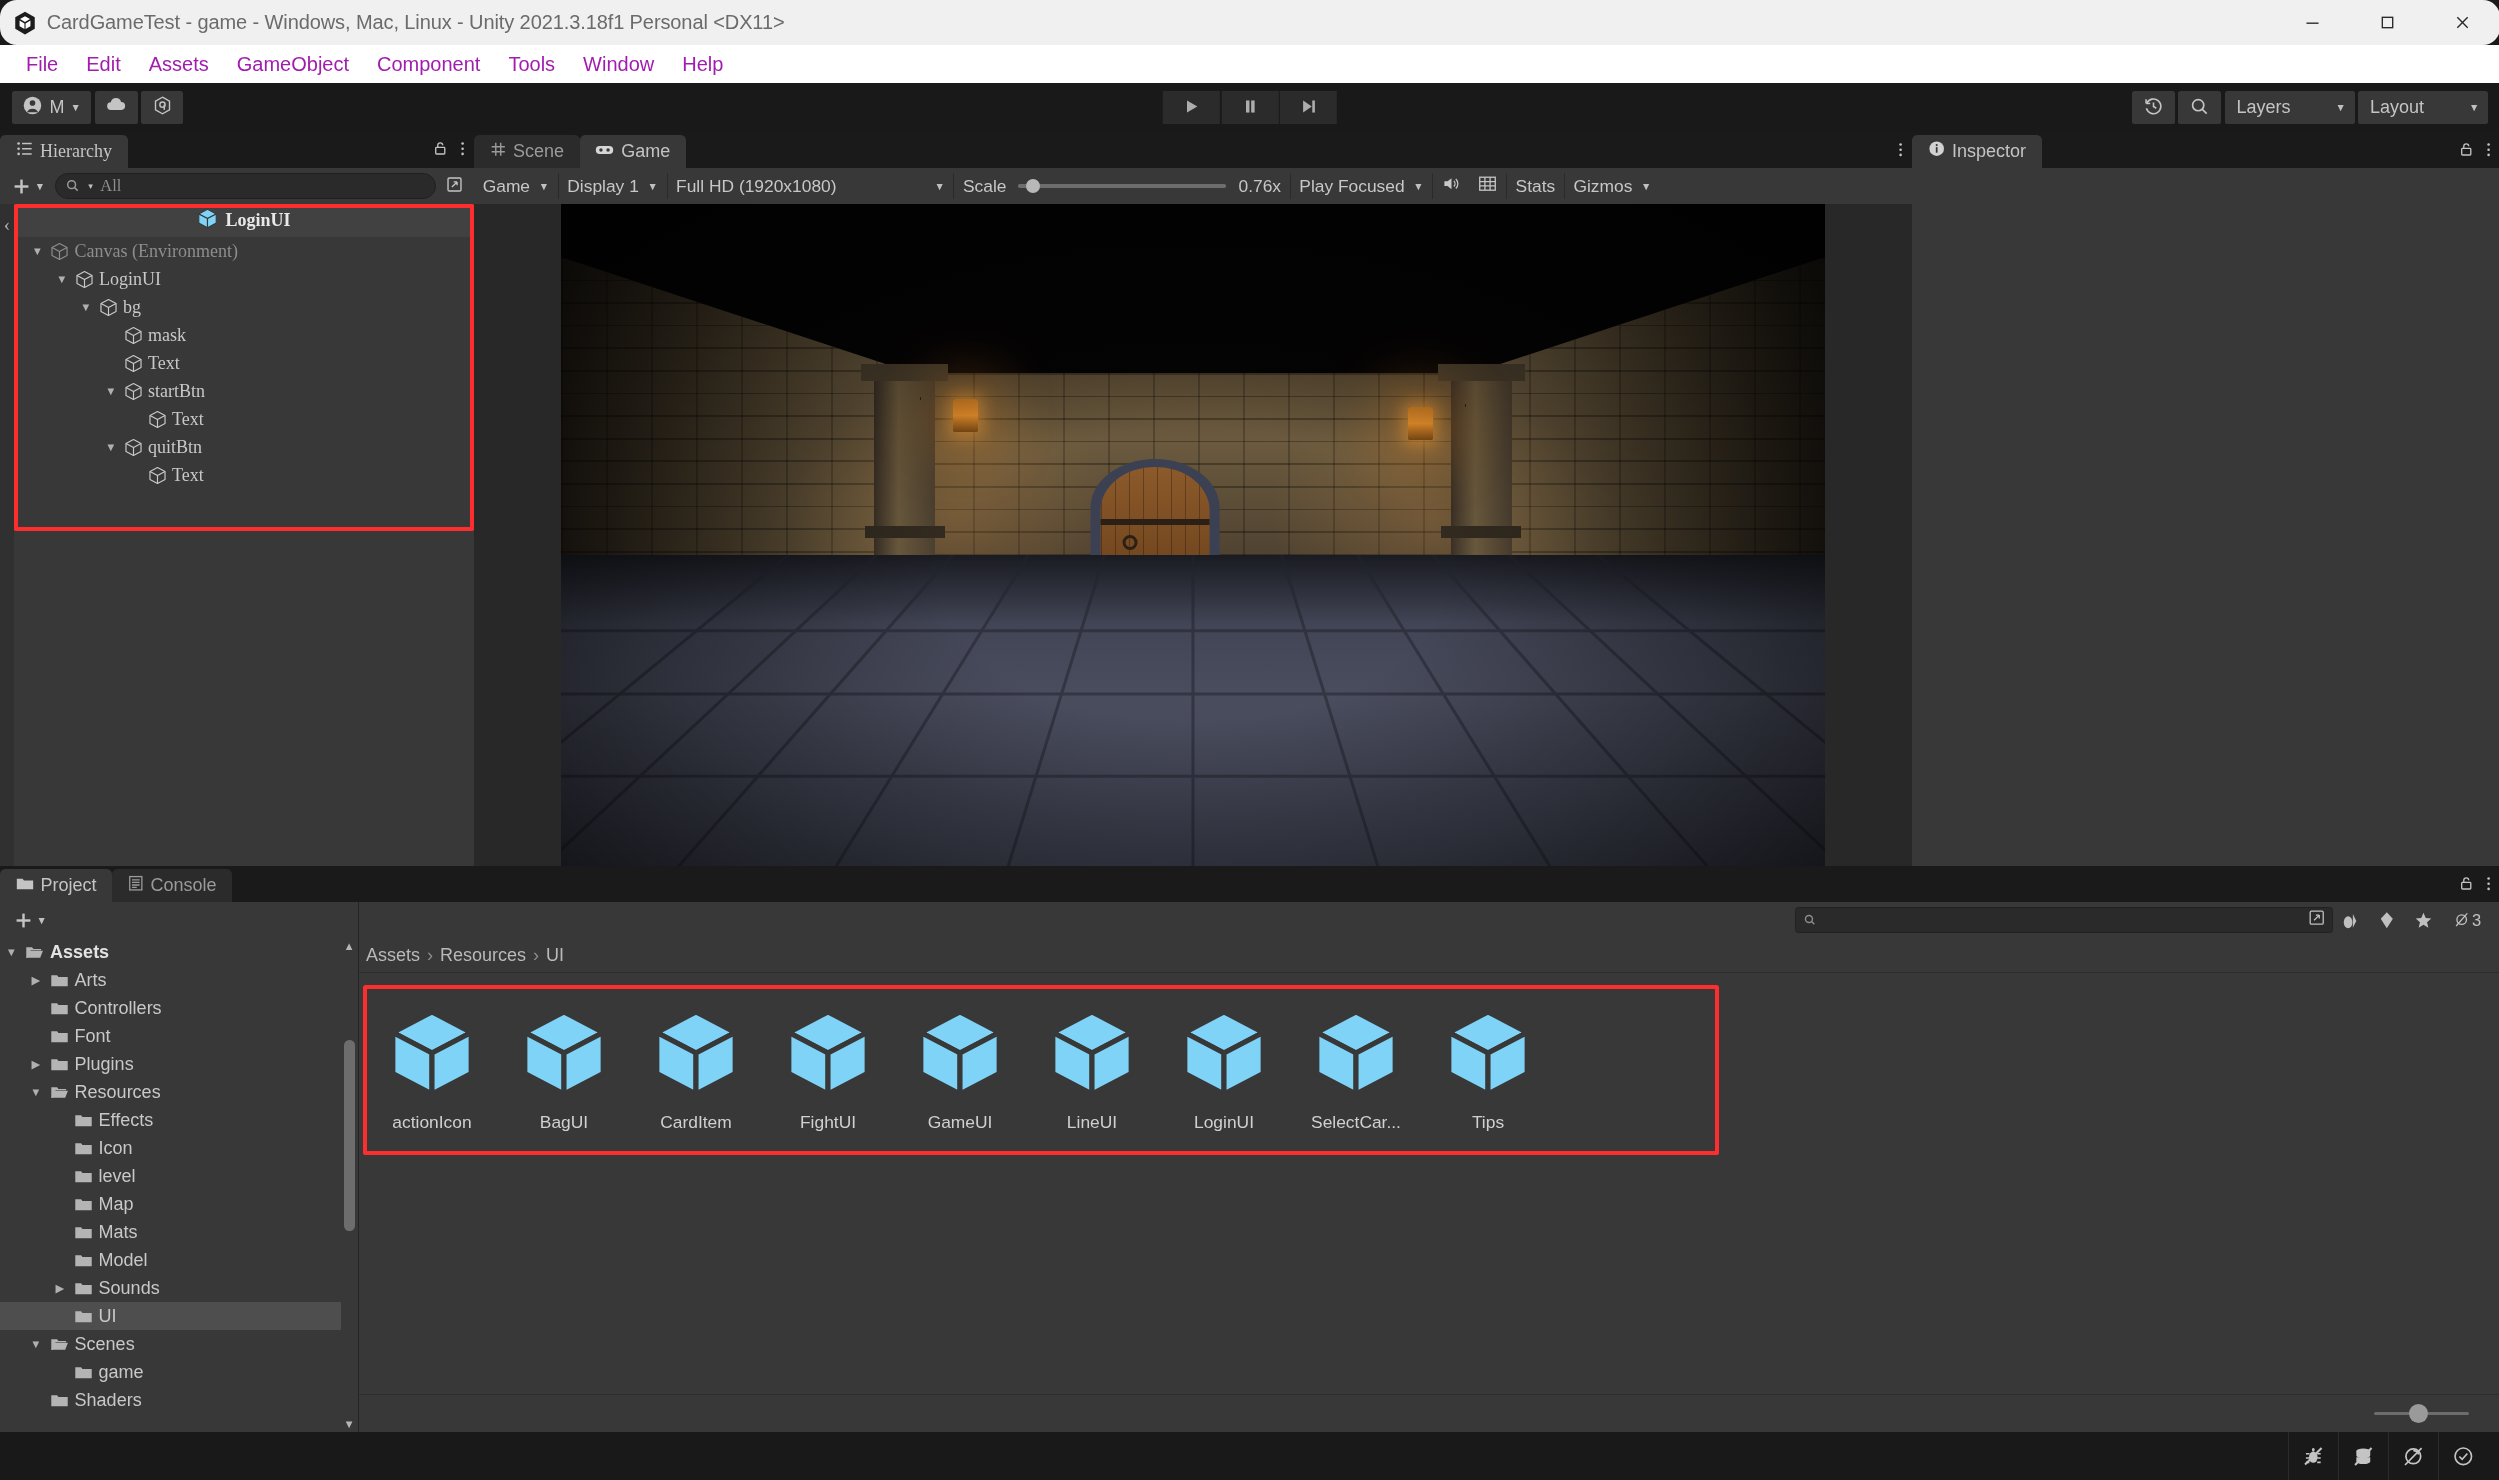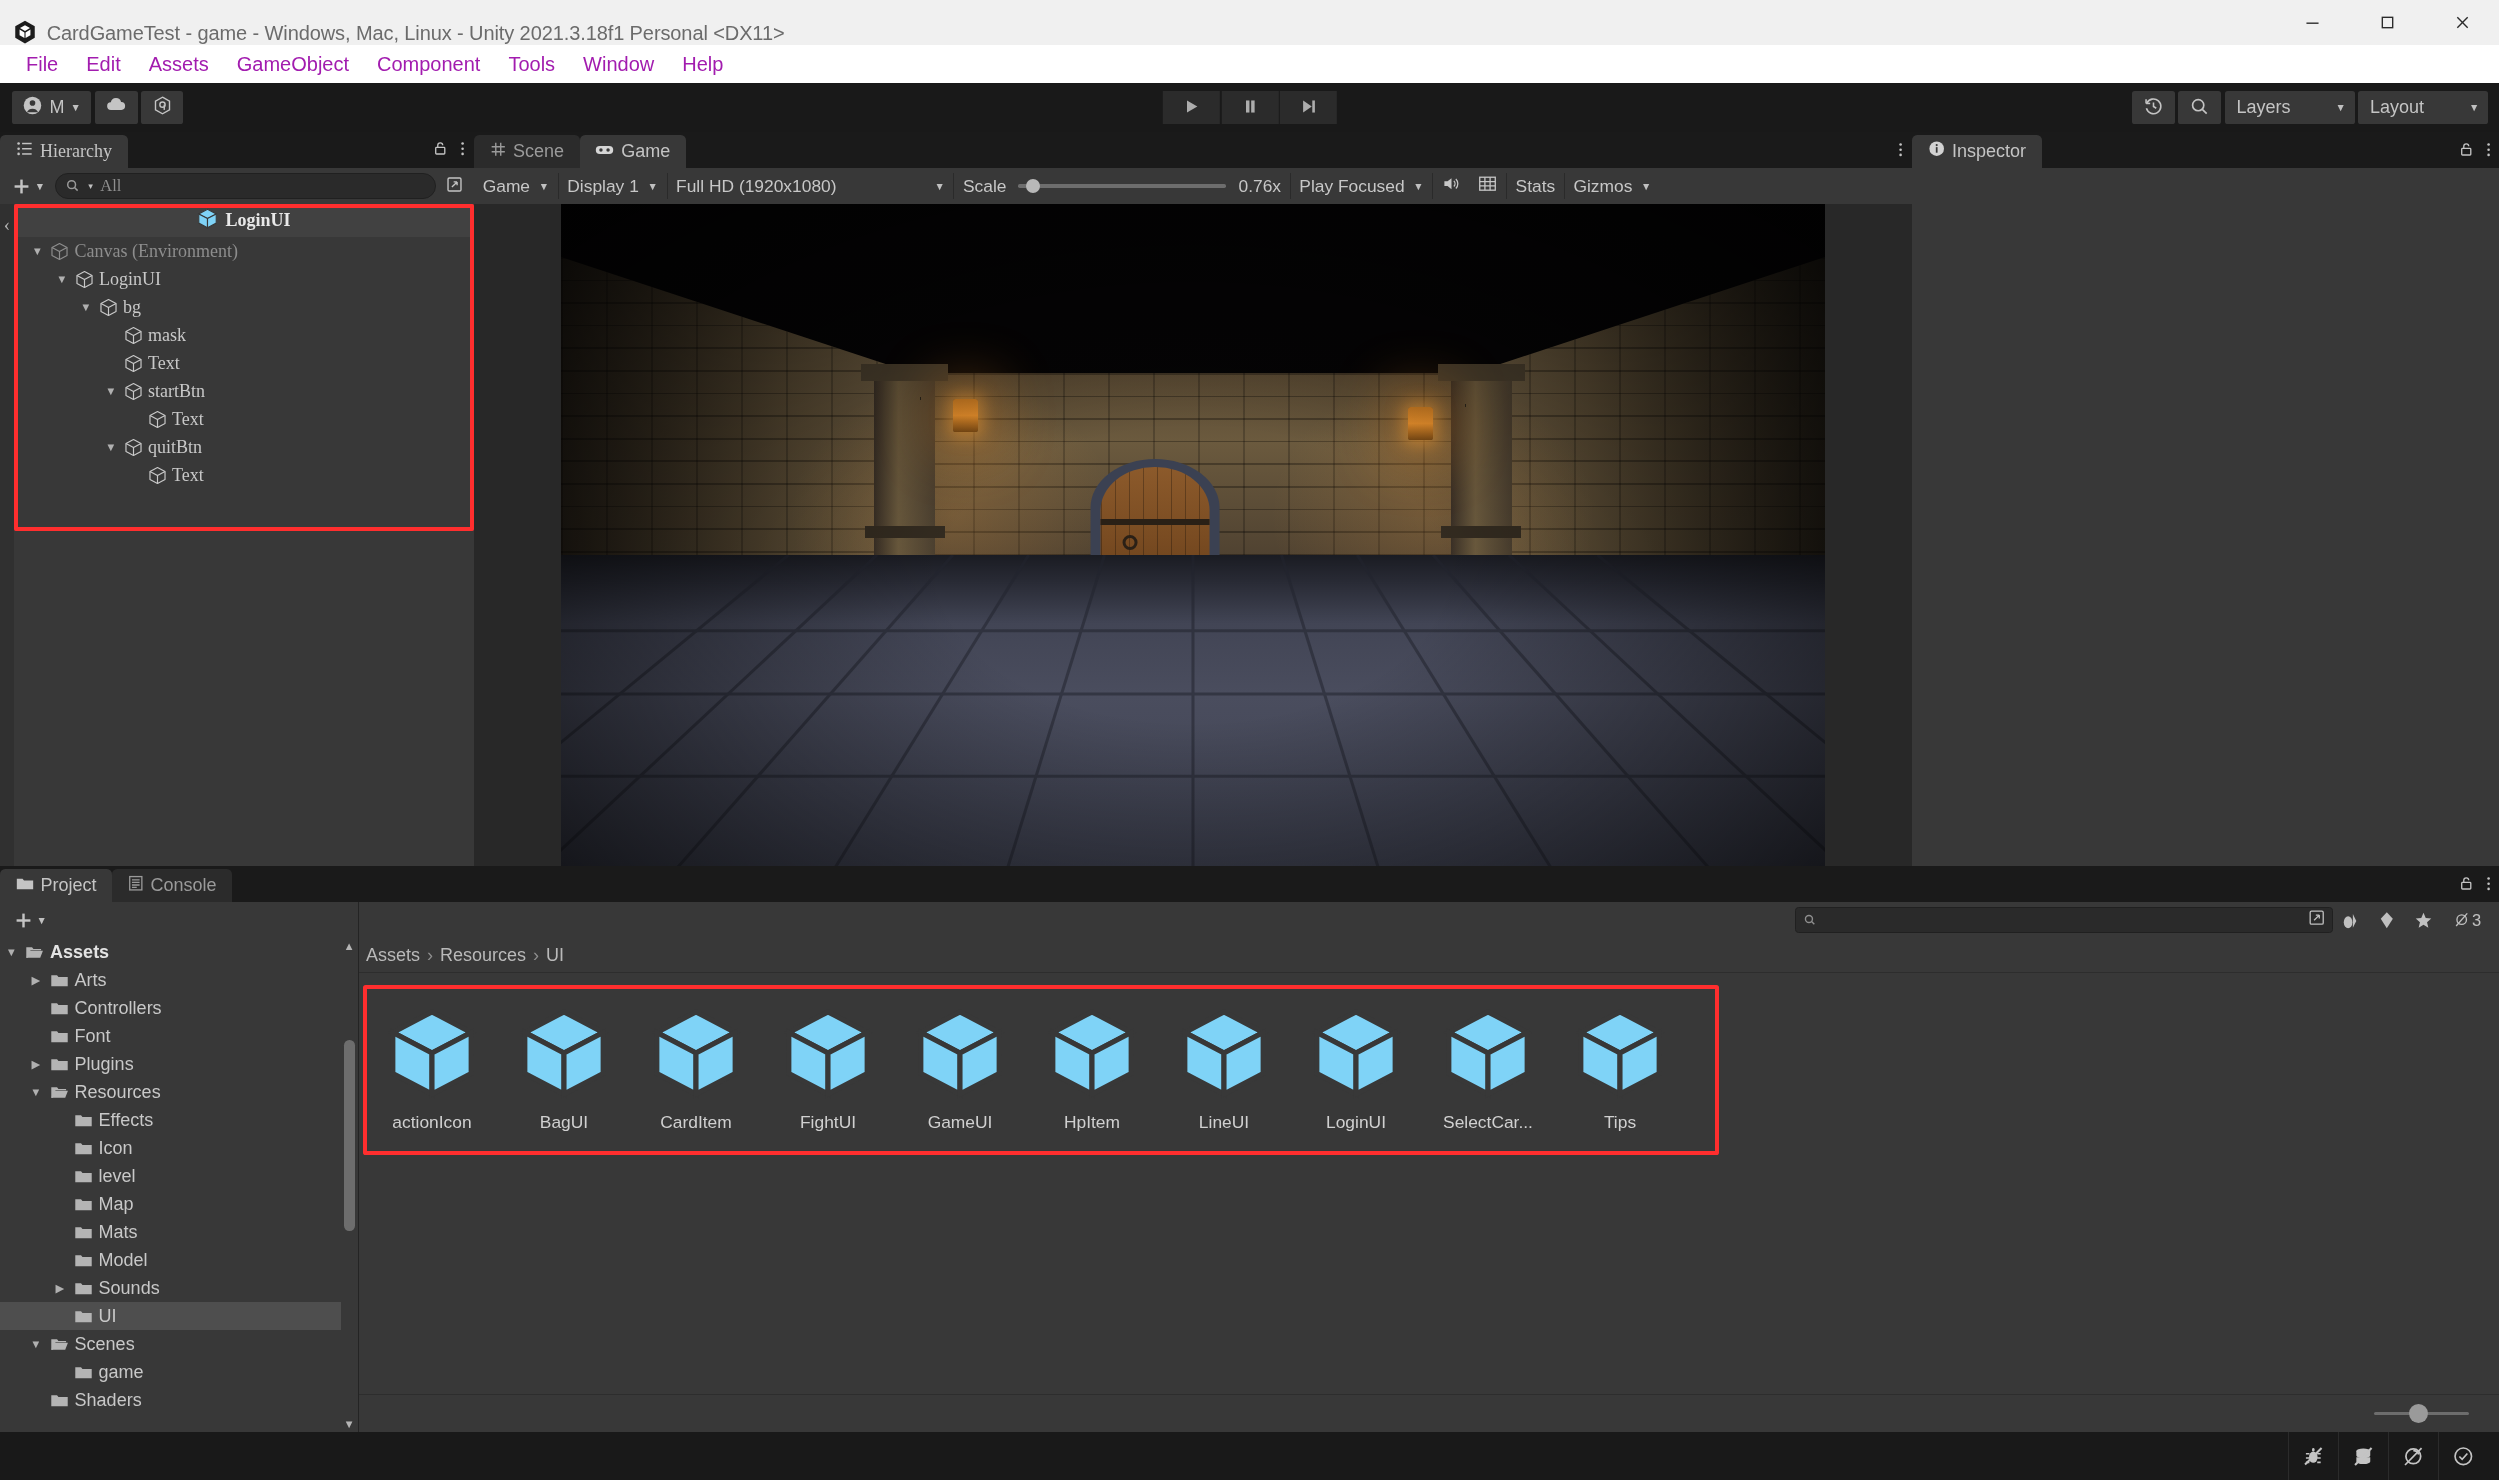--- a/index.html
+++ b/index.html
@@ -7,22 +7,22 @@
     width: 2500px; height: 1481px;
     background: #1a1a1a;
     font-family: "Liberation Sans", sans-serif;
     overflow: hidden;
     -webkit-font-smoothing: antialiased;
   }
   .app { position: relative; width: 2500px; height: 1481px; display: flex; flex-direction: column; }
 
   
   .titlebar {
-    height: 45px; background: #f0f0f0; display: flex; align-items: flex-end;
-    flex: 0 0 45px; position: relative;
+    height: 45px; background: #f0f0f0; display: flex; align-items: center;
+    flex: 0 0 45px; position: relative; border-radius: 17px;
   }
   .titlebar .unity-logo { margin-left: 12px; width: 26px; height: 26px; display:flex; align-items:center; justify-content:center;}
   .titlebar .title-text {
     margin-left: 8.7px; font-size: 20px; color: #6b6b6b; letter-spacing: -0.1px; white-space: nowrap;
   }
   .win-buttons { position: absolute; right: 0; top: 0; height: 45px; display: flex; }
   .win-btn { width: 75px; height: 45px; display: flex; align-items: center; justify-content: center; color: #2b2b2b; }
 
   
   .menubar {
@@ -1033,29 +1033,20 @@
                   </svg></span>
                 <span class="asset-label">GameUI</span>
               </div>
               <div class="asset-cell">
                 <span><svg width="94" height="94" viewBox="0 0 48 48">
                     <path d="M24 3 44 13.5v21L24 45 4 34.5v-21z" fill="#7fd3f7"></path>
                     <path d="M24 3 44 13.5 24 24 4 13.5z" fill="#7fd3f7" stroke="#383838" stroke-width="2.6"></path>
                     <path d="M4 13.5 24 24v21L4 34.5z" fill="#7fd3f7" stroke="#383838" stroke-width="2.6"></path>
                     <path d="M44 13.5 24 24v21l20-10.5z" fill="#7fd3f7" stroke="#383838" stroke-width="2.6"></path>
                   </svg></span>
-                <span class="asset-label">HpItem</span>
-              </div>
-              <div class="asset-cell">
-                <span><svg width="94" height="94" viewBox="0 0 48 48">
-                    <path d="M24 3 44 13.5v21L24 45 4 34.5v-21z" fill="#7fd3f7"></path>
-                    <path d="M24 3 44 13.5 24 24 4 13.5z" fill="#7fd3f7" stroke="#383838" stroke-width="2.6"></path>
-                    <path d="M4 13.5 24 24v21L4 34.5z" fill="#7fd3f7" stroke="#383838" stroke-width="2.6"></path>
-                    <path d="M44 13.5 24 24v21l20-10.5z" fill="#7fd3f7" stroke="#383838" stroke-width="2.6"></path>
-                  </svg></span>
                 <span class="asset-label">LineUI</span>
               </div>
               <div class="asset-cell">
                 <span><svg width="94" height="94" viewBox="0 0 48 48">
                     <path d="M24 3 44 13.5v21L24 45 4 34.5v-21z" fill="#7fd3f7"></path>
                     <path d="M24 3 44 13.5 24 24 4 13.5z" fill="#7fd3f7" stroke="#383838" stroke-width="2.6"></path>
                     <path d="M4 13.5 24 24v21L4 34.5z" fill="#7fd3f7" stroke="#383838" stroke-width="2.6"></path>
                     <path d="M44 13.5 24 24v21l20-10.5z" fill="#7fd3f7" stroke="#383838" stroke-width="2.6"></path>
                   </svg></span>
                 <span class="asset-label">LoginUI</span>

